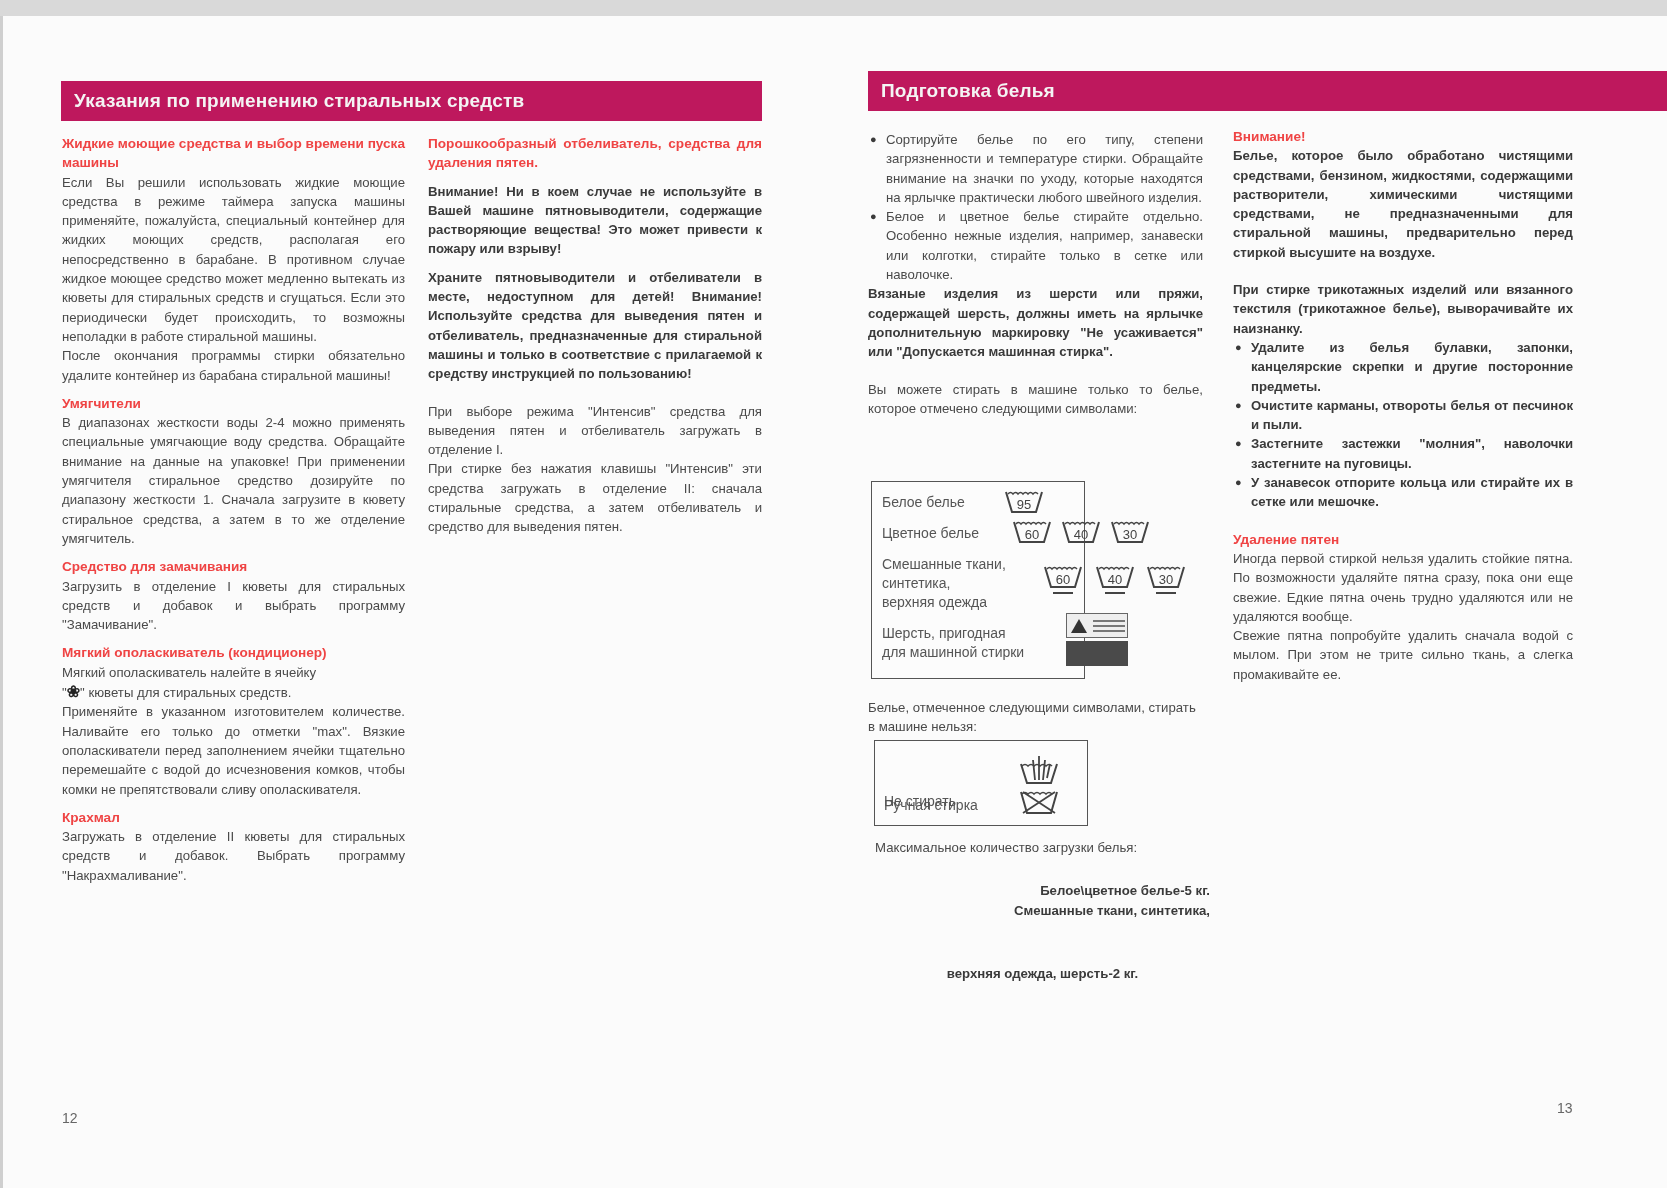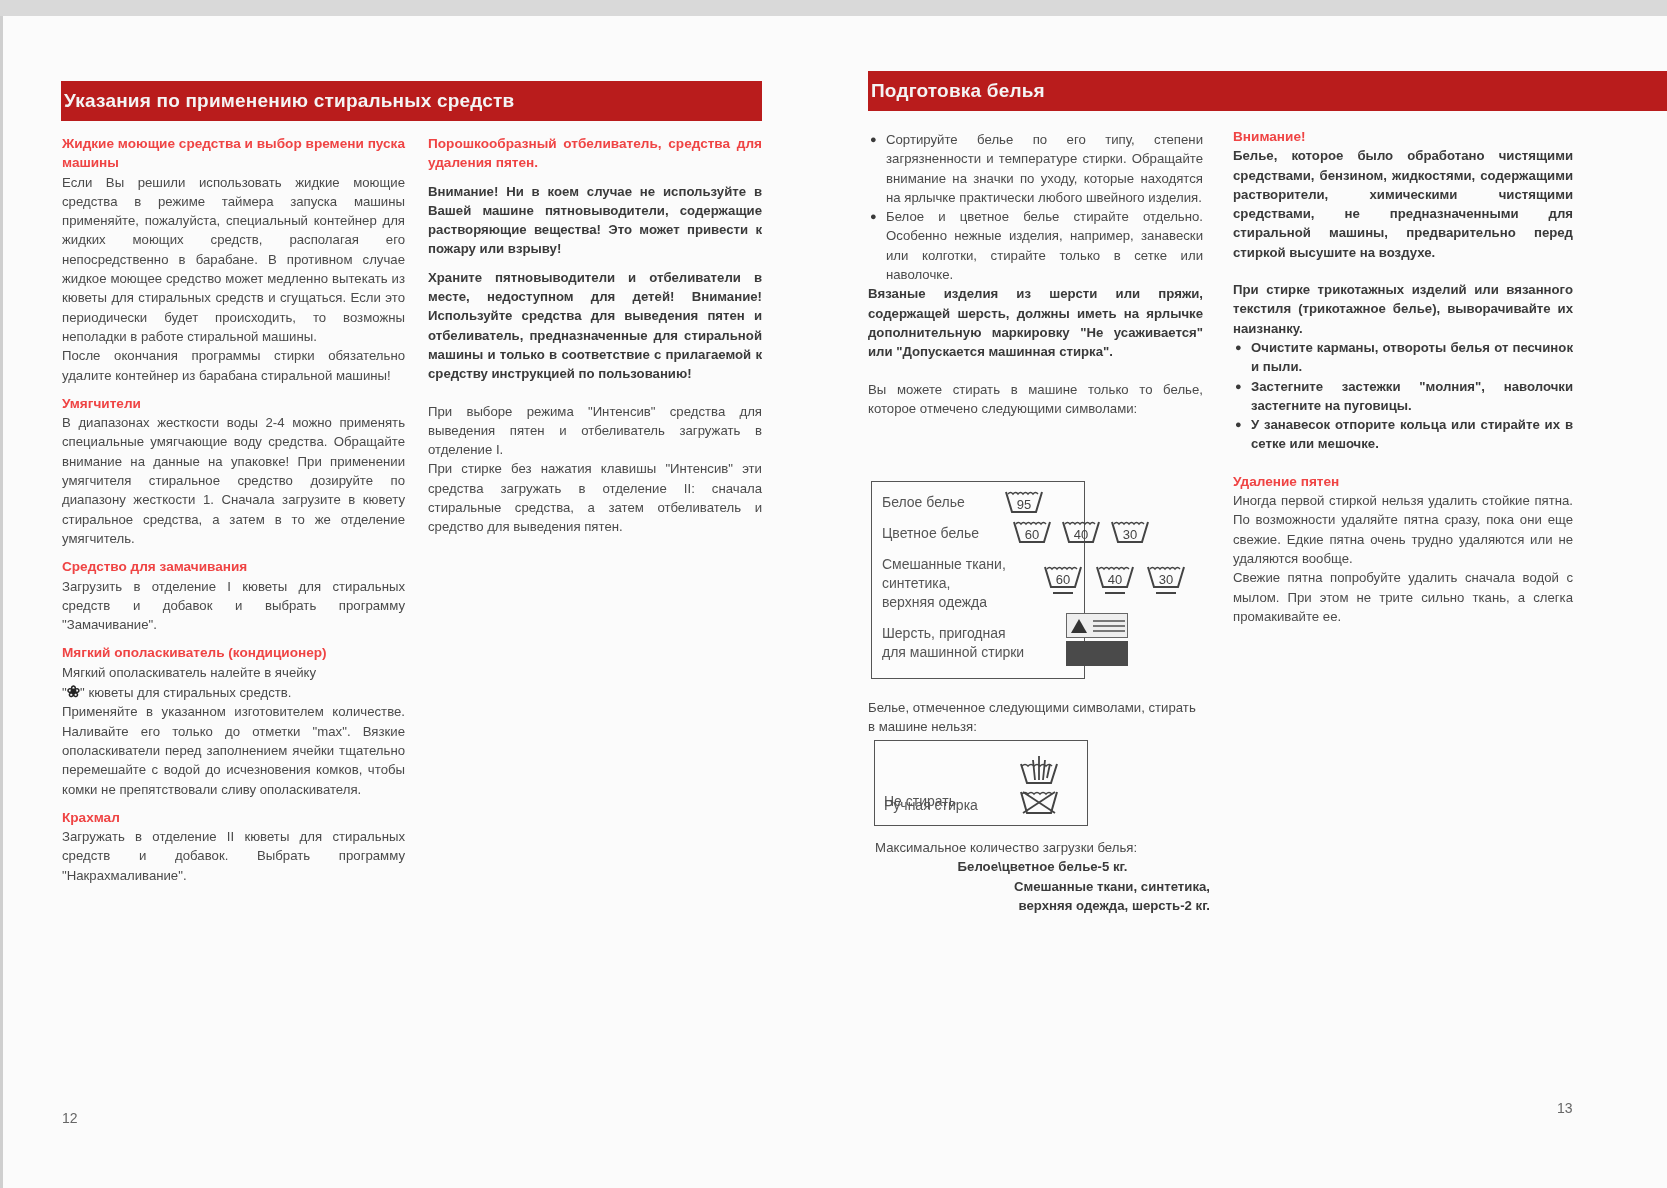--- a/index.html
+++ b/index.html
@@ -5,23 +5,23 @@
   html, body { margin:0; padding:0; }
   body {
     width:1667px; height:1188px; position:relative; overflow:hidden;
     background:#fbfbfb;
     font-family:"Liberation Sans", sans-serif;
     color:#4a4a4a;
   }
   .topband { position:absolute; left:0; top:0; width:1667px; height:16px; background:#d9d9d9; }
   .leftedge { position:absolute; left:0; top:16px; width:3px; height:1172px; background:#cfcfcf; }
   .hdr {
-    position:absolute; background:#b91c1c; color:#f4f4f4;
+    position:absolute; background:#be185d; color:#f4f4f4;
     font-weight:bold; font-size:19px; letter-spacing:0.2px;
-    padding-left:3px; box-sizing:border-box; display:flex; align-items:center;
+    padding-left:13px; box-sizing:border-box; display:flex; align-items:center;
   }
   .col { position:absolute; font-size:13.2px; line-height:19.3px; }
   .col p { margin:0; text-align:justify; }
   .h { font-weight:bold; color:#ef4444; font-size:13.6px; }
   .b { font-weight:bold; color:#3a3a3a; }
   .gap { height:9px; }
   .gap2 { height:18px; }
   ul.bul { list-style:none; margin:0; padding:0; }
   ul.bul li { position:relative; padding-left:18px; text-align:justify; }
   ul.bul li::before { content:"●"; position:absolute; left:2px; top:0; font-size:11px; color:#3a3a3a; }
@@ -177,31 +177,32 @@
     <path d="M17 28 L15 8 M21 28 L21 4 M25 28 L27 8 M29 26 L32 12" fill="none" stroke="#444" stroke-width="1.8"></path>
   </svg>
   <svg style="position:absolute; left:1018px; top:788px;" width="42" height="28" viewBox="0 0 42 28">
     <path d="M4 6 q3 -3 6 0 q3 -3 6 0 q3 -3 6 0 q3 -3 6 0 q3 -3 6 0" fill="none" stroke="#444" stroke-width="1.6"></path>
     <path d="M3 4 L9 25 L33 25 L39 4" fill="none" stroke="#444" stroke-width="2"></path>
     <path d="M5 4 L37 25 M37 4 L5 25" fill="none" stroke="#444" stroke-width="1.8"></path>
   </svg>
 
   <div class="col" style="left:875px; top:838px; width:335px;">
     <p style="text-align:left;">Максимальное количество загрузки белья:</p>
-    <p class="b" style="text-align:center;">Белое\цветное белье-5 кг.</p>
+    <p class="b" style="text-align:right;margin-top:24px;">Белое\цветное белье-5 кг.</p>
     <p class="b" style="text-align:right;">Смешанные ткани, синтетика,</p>
-    <p class="b" style="text-align:right;">верхняя одежда, шерсть-2 кг.</p>
+    <p class="b" style="text-align:center;margin-top:44px;">верхняя одежда, шерсть-2 кг.</p>
   </div>
 
   <div class="col" style="left:1233px; top:127px; width:340px;">
     <p class="h">Внимание!</p>
     <p class="b">Белье, которое было обработано чистящими средствами, бензином, жидкостями, содержащими растворители, химическими чистящими средствами, не предназначенными для стиральной машины, предварительно перед стиркой высушите на воздухе.</p>
     <div class="gap2"></div>
     <p class="b">При стирке трикотажных изделий или вязанного текстиля (трикотажное белье), выворачивайте их наизнанку.</p>
     <ul class="bul" style="font-weight:bold; color:#3a3a3a;">
+      <li>Удалите из белья булавки, запонки, канцелярские скрепки и другие посторонние предметы.</li>
       <li>Очистите карманы, отвороты белья от песчинок и пыли.</li>
       <li>Застегните застежки "молния", наволочки застегните на пуговицы.</li>
       <li>У занавесок отпорите кольца или стирайте их в сетке или мешочке.</li>
     </ul>
     <div class="gap2"></div>
     <p class="h">Удаление пятен</p>
     <p>Иногда первой стиркой нельзя удалить стойкие пятна. По возможности удаляйте пятна сразу, пока они еще свежие. Едкие пятна очень трудно удаляются или не удаляются вообще.</p>
     <p>Свежие пятна попробуйте удалить сначала водой с мылом. При этом не трите сильно ткань, а слегка промакивайте ее.</p>
   </div>
 

